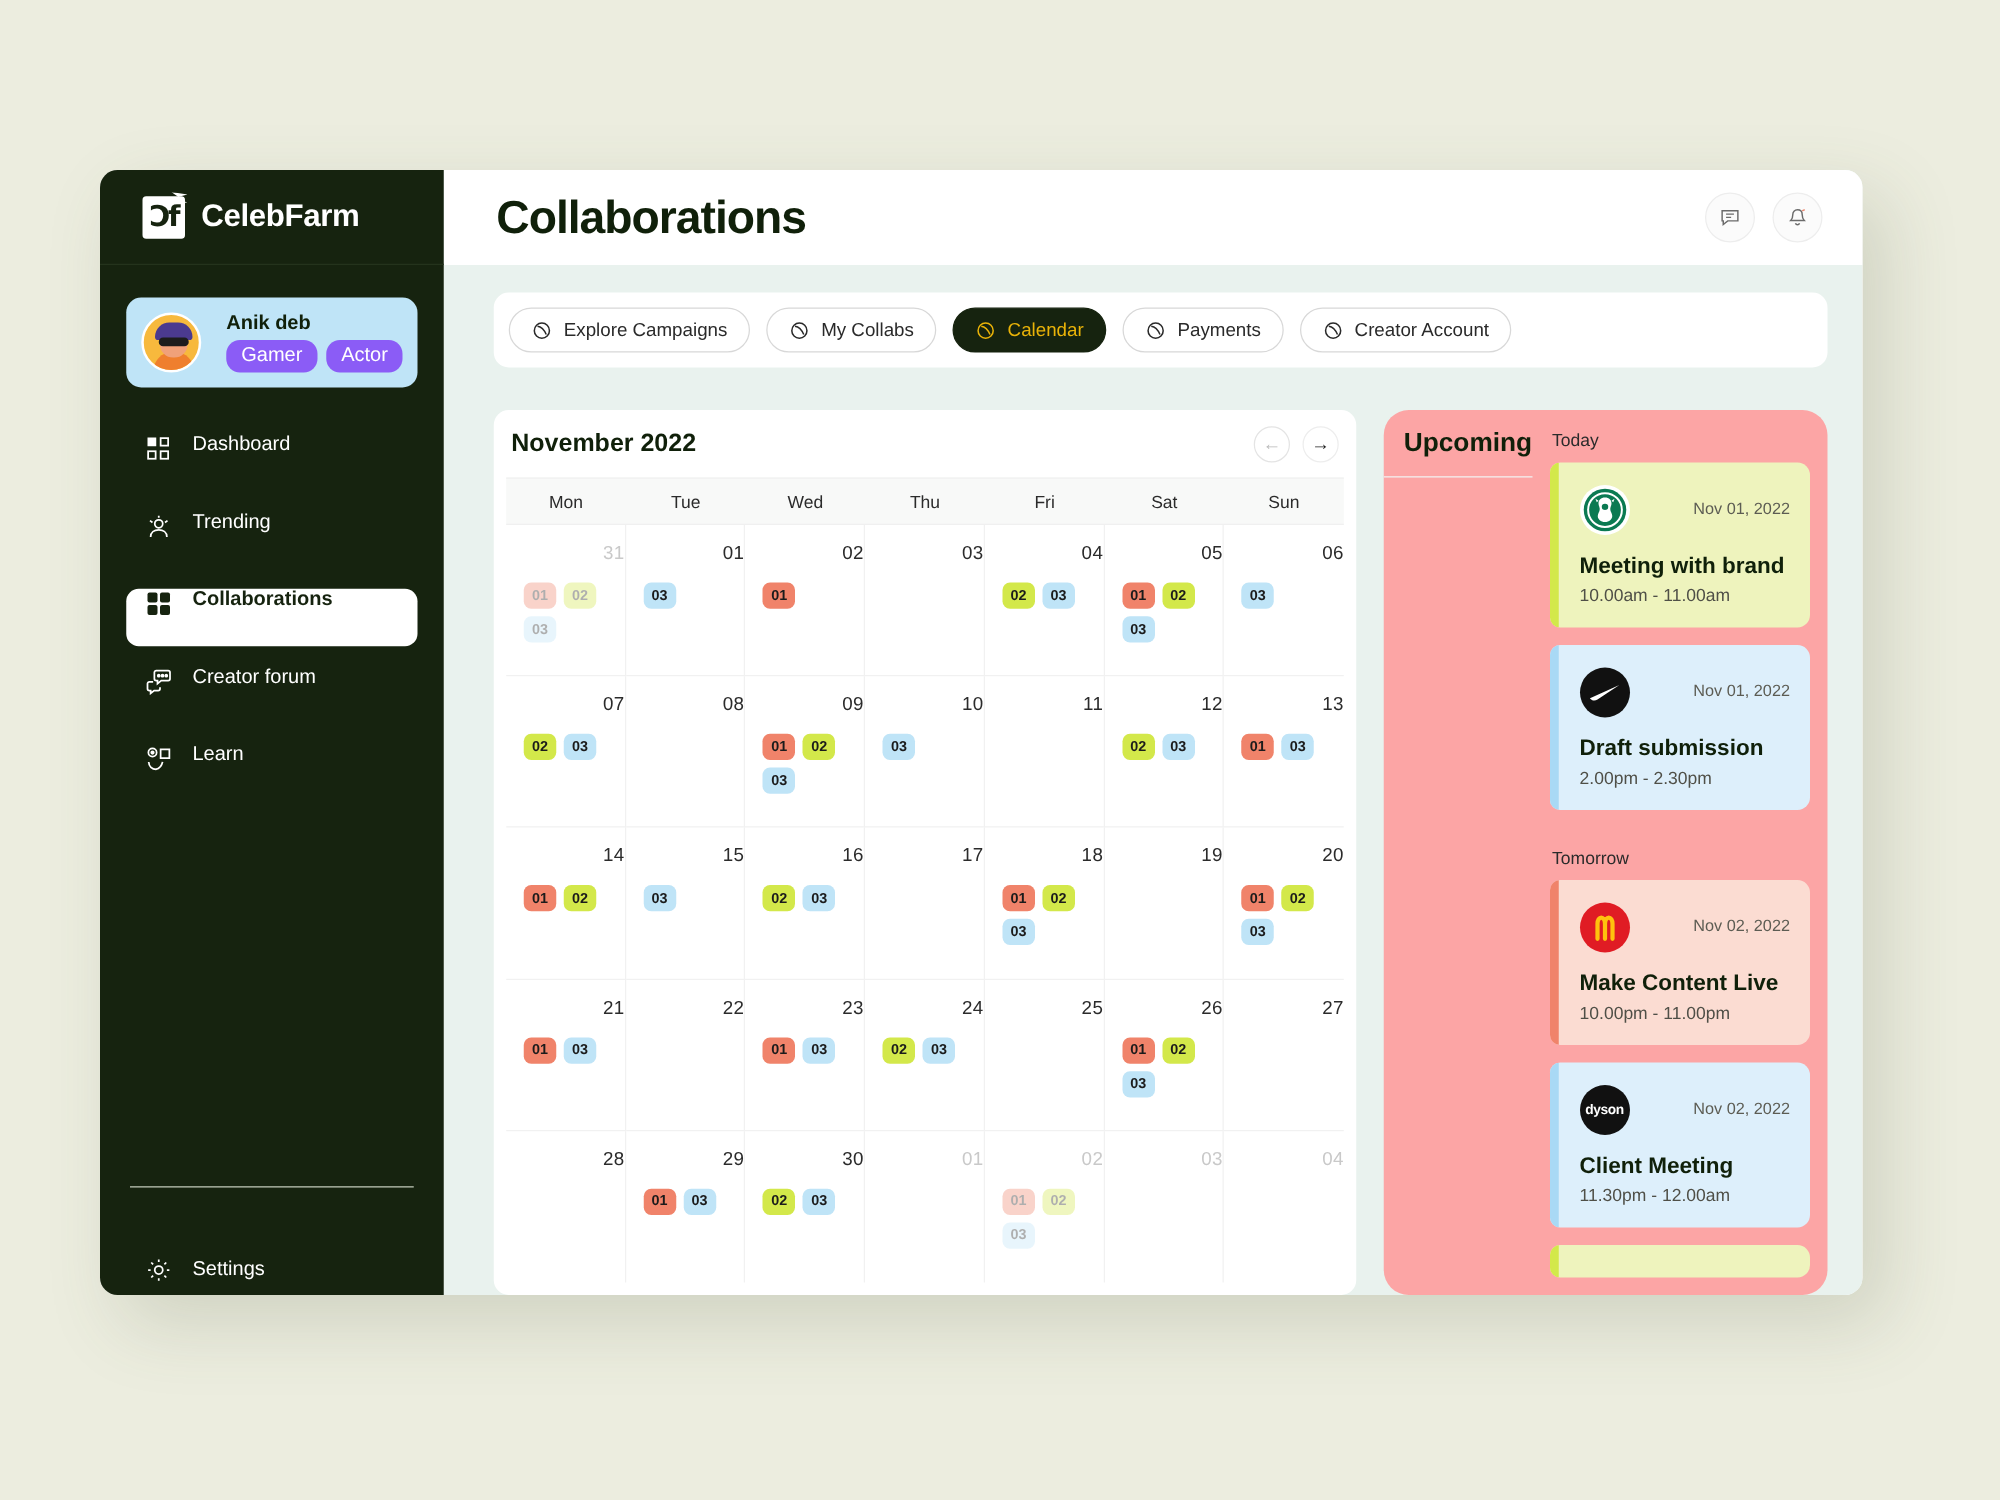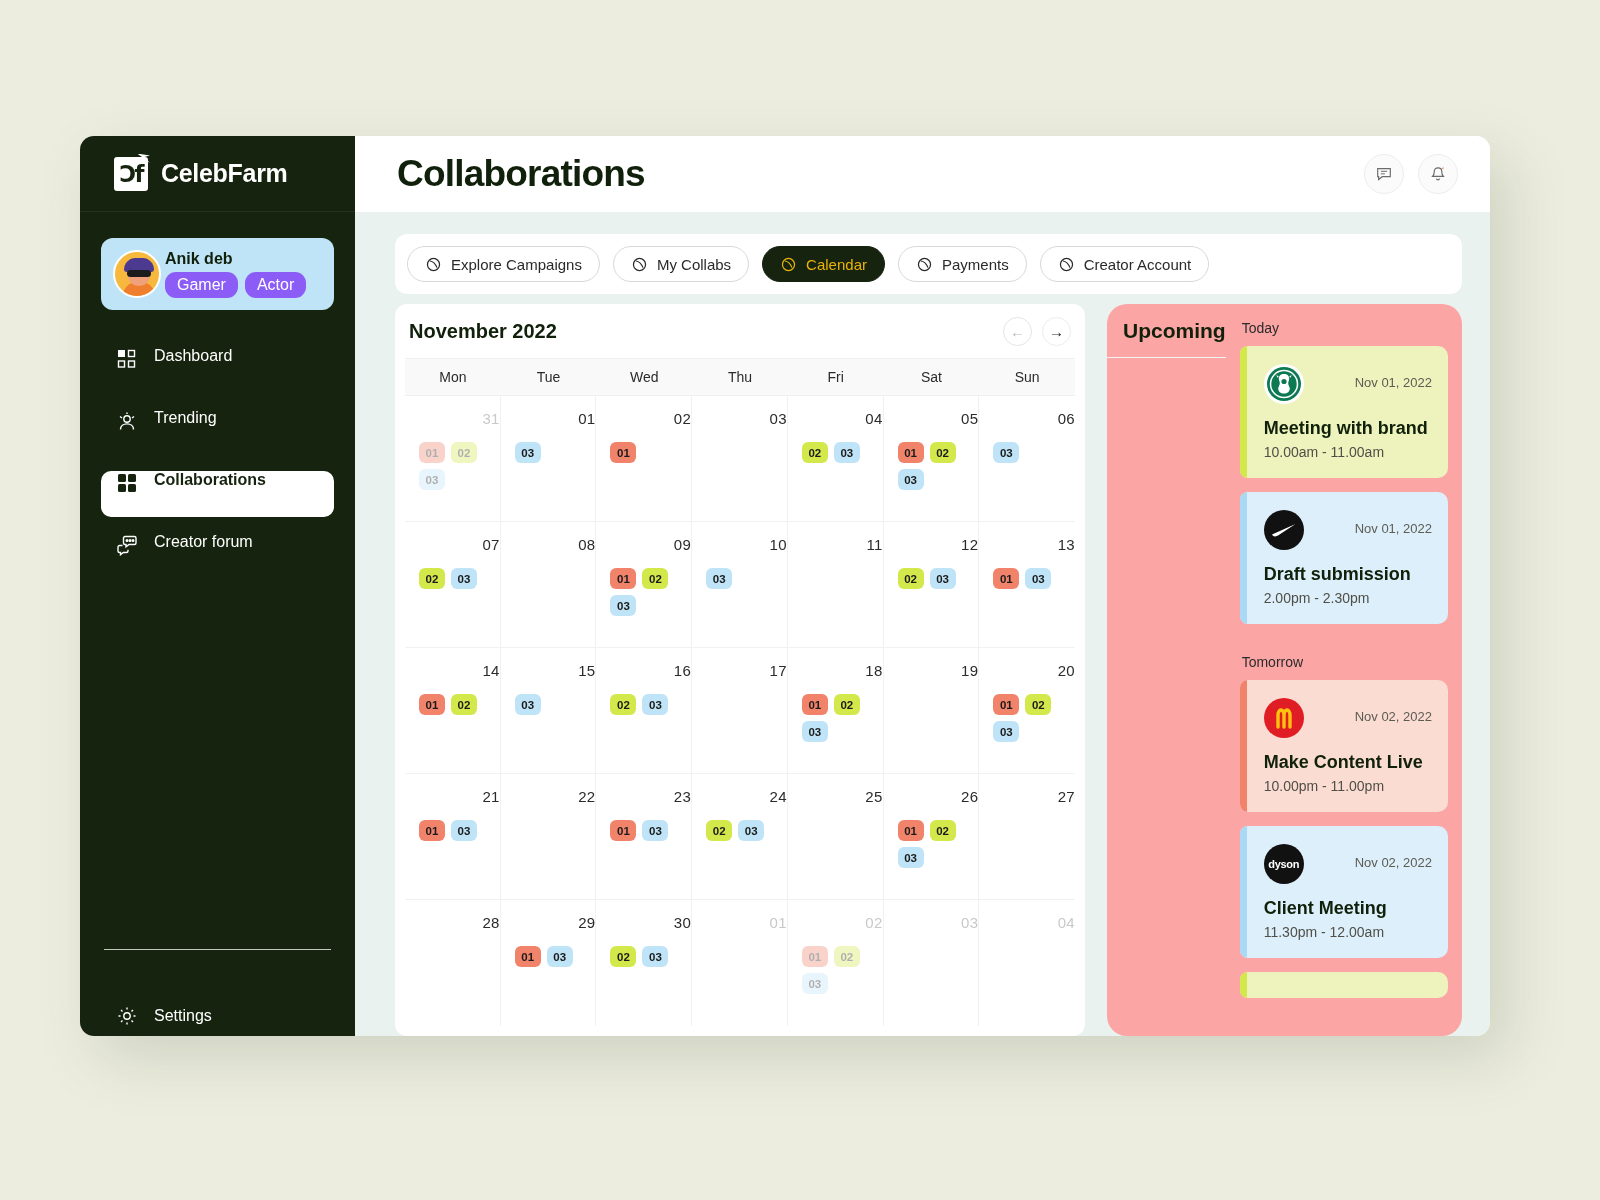--- a/index.html
+++ b/index.html
@@ -64,21 +64,21 @@
     letter-spacing: -0.3px;
   }
 
   #profile-card {
     margin: 26px 21px 0 21px;
     background: #bfe4f7;
     border-radius: 12px;
     height: 72px;
     display: flex; align-items: center;
     padding-left: 12px;
-    gap: 4px;
+    gap: 20px;
   }
   #avatar {
     width: 48px; height: 48px; border-radius: 50%;
     background: #f7b93d;
     border: 2.5px solid #ffffff;
     position: relative; overflow: hidden;
     flex: 0 0 48px;
   }
   #avatar .hair { position: absolute; left: 9px; top: 6px; width: 30px; height: 14px;
     background: #4b3a8f; border-radius: 14px 14px 3px 3px; }
@@ -150,21 +150,21 @@
     background: #ffffff; color: #2a2a2a;
     display: flex; align-items: center; gap: 9px;
     padding: 0 17px; font-size: 15px; cursor: pointer;
     white-space: nowrap;
   }
   .tab.active { background: #16230f; color: #eab308; border-color: #16230f; }
   .tab-ico { width: 17px; height: 17px; flex: 0 0 17px; }
 
   #content {
     flex: 1; display: flex; gap: 22px;
-    padding: 10px 28px 0 40px;
+    padding: 34px 28px 0 40px;
     min-height: 0;
   }
 
   
   #calendar-card {
     flex: 0 0 690px;
     background: #ffffff; border-radius: 12px;
     display: flex; flex-direction: column;
     overflow: hidden;
   }
@@ -346,20 +346,31 @@
               <path d="M9 2.5h9.5c.8 0 1.5.7 1.5 1.5v5c0 .8-.7 1.5-1.5 1.5H13l-3 2.4V10.5H9c-.8 0-1.5-.7-1.5-1.5V4c0-.8.7-1.5 1.5-1.5z"></path>
               <path d="M6.5 11.5H3.5c-.8 0-1.5.7-1.5 1.5v4c0 .8.7 1.5 1.5 1.5h1v2.2l2.8-2.2h3.2c.8 0 1.5-.7 1.5-1.5v-1.2"></path>
               <circle cx="11" cy="6.5" r="0.8" fill="currentColor"></circle>
               <circle cx="14" cy="6.5" r="0.8" fill="currentColor"></circle>
               <circle cx="17" cy="6.5" r="0.8" fill="currentColor"></circle>
             </svg>
         </span>
         <span>Creator  forum</span>
       </div>
 
+      <div class="nav-item">
+        <span class="nav-ico">
+          <svg width="22" height="22" viewBox="0 0 22 22" fill="none" stroke="currentColor" stroke-width="1.4">
+              <circle cx="6" cy="6" r="3.3"></circle>
+              <path d="M12.5 3.5h7v7h-7z"></path>
+              <path d="M3 13.5c0 3.6 2.6 6 6 6M14 13.5c-.5 3.2-2.6 5.4-5.5 6"></path>
+              <circle cx="6" cy="6" r="1" fill="currentColor"></circle>
+            </svg>
+        </span>
+        <span>Learn</span>
+      </div>
 
     </nav>
 
     <div id="sidebar-divider"></div>
 
     <div id="settings-item">
       <span class="nav-ico">
         <svg width="22" height="22" viewBox="0 0 22 22" fill="none" stroke="currentColor" stroke-width="1.4">
             <circle cx="11" cy="11" r="3.2"></circle>
             <path d="M11 2.5v2M11 17.5v2M2.5 11h2M17.5 11h2M5 5l1.5 1.5M15.5 15.5L17 17M17 5l-1.5 1.5M6.5 15.5L5 17"></path>

